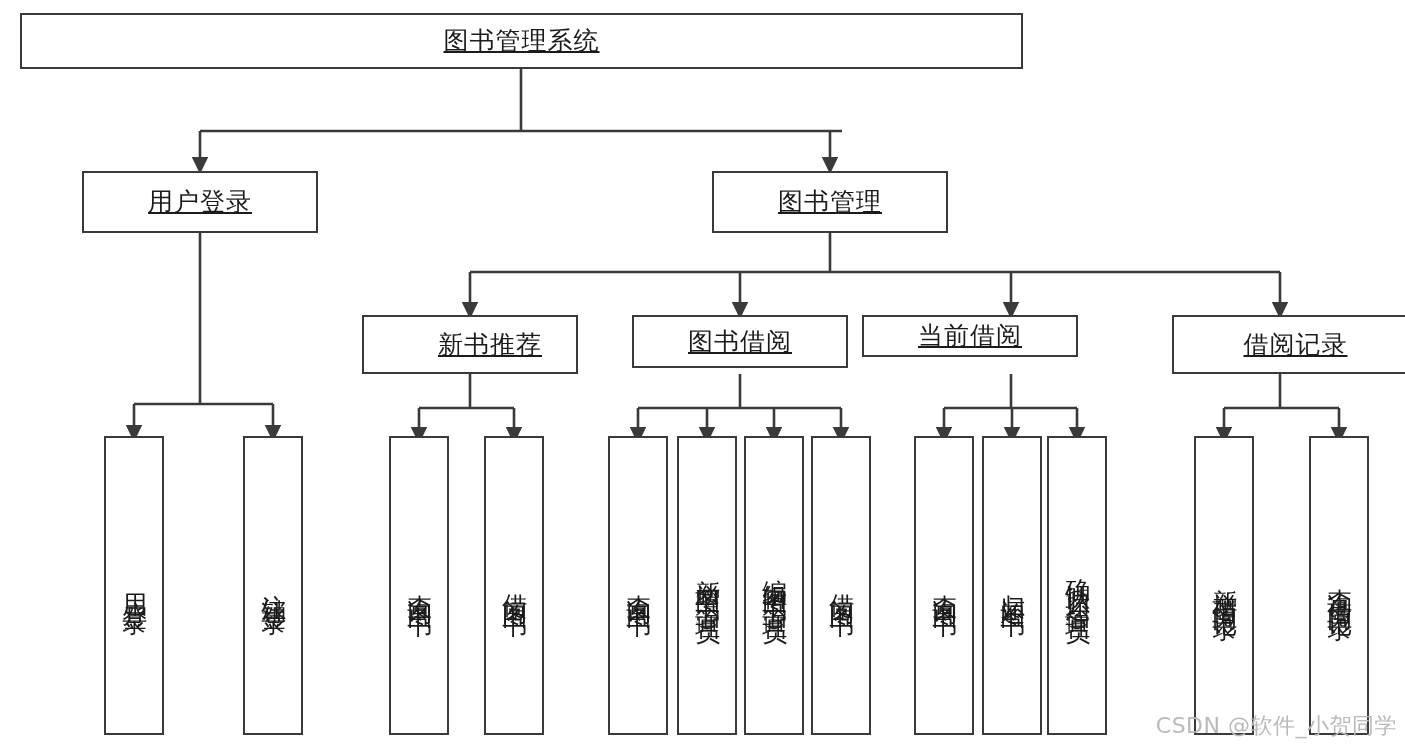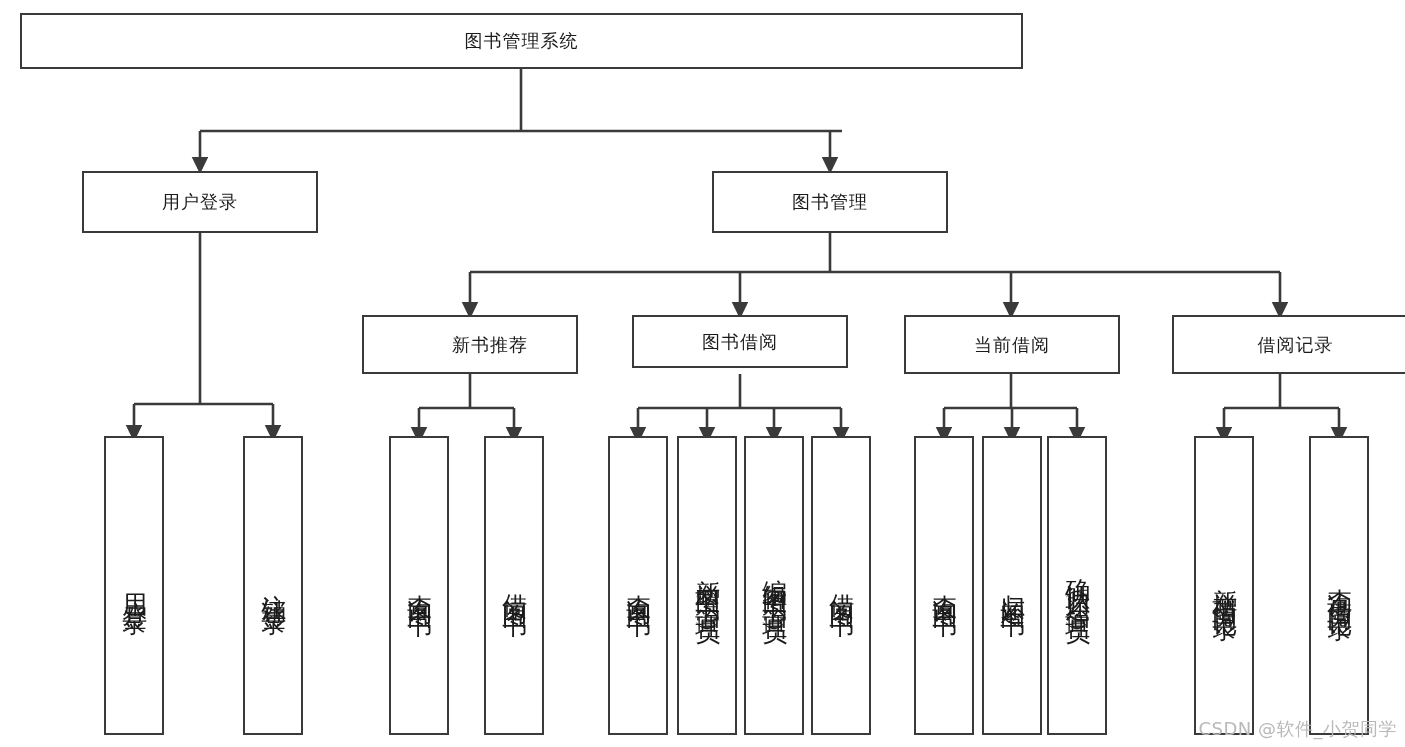--- a/index.html
+++ b/index.html
@@ -29,43 +29,44 @@
     position: absolute;
     box-sizing: border-box;
     background: #ffffff;
     border: 2px solid #3a3a3a;
     display: flex;
     align-items: center;
     justify-content: center;
     color: #1b1b1b;
   }
   .node-h {
-    font-size: 18px;
+    font-size: 25px;
     letter-spacing: 1px;
     line-height: 1.1;
+    text-decoration: underline;
   }
   .node-v {
     font-size: 25px;
     writing-mode: vertical-rl;
     text-orientation: upright;
     letter-spacing: 6px;
     line-height: 1.05;
     padding-top: 4px;
     padding-bottom: 4px;
     white-space: nowrap;
   }
   .node-v > span {
     writing-mode: vertical-rl;
     text-orientation: upright;
   }
   #watermark {
     position: absolute;
     right: 8px;
     bottom: 6px;
-    font-size: 18px;
+    font-size: 22px;
     color: #b9b9b9;
     letter-spacing: 0.5px;
     white-space: nowrap;
     pointer-events: none;
   }
 </style>
 </head>
 <body>
 
 <div id="diagram-root">
@@ -130,21 +131,21 @@
   <div class="node node-h" style="left: 712px; top: 171px; width: 236px; height: 62px; align-items: center;">
     <span>图书管理</span>
   </div>
 
   <div class="node node-h" style="left: 362px; top: 315px; width: 216px; height: 59px; padding-left: 40px;">
     <span>新书推荐</span>
   </div>
   <div class="node node-h" style="left: 632px; top: 315px; width: 216px; height: 53px;">
     <span>图书借阅</span>
   </div>
-  <div class="node node-h" style="left: 904px; top: 315px; width: 216px; height: 59px;">
+  <div class="node node-h" style="left: 862px; top: 315px; width: 216px; height: 42px;">
     <span>当前借阅</span>
   </div>
   <div class="node node-h" style="left: 1172px; top: 315px; width: 247px; height: 59px;">
     <span>借阅记录</span>
   </div>
 
   <div class="node node-v" style="left: 104px; top: 436px; width: 60px; height: 299px;">
     <span>用户登录</span>
   </div>
   <div class="node node-v" style="left: 243px; top: 436px; width: 60px; height: 299px;">

